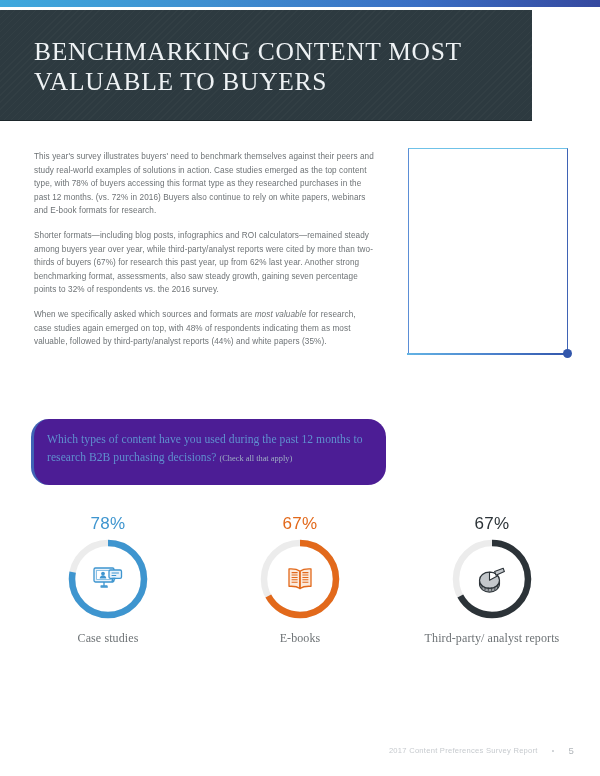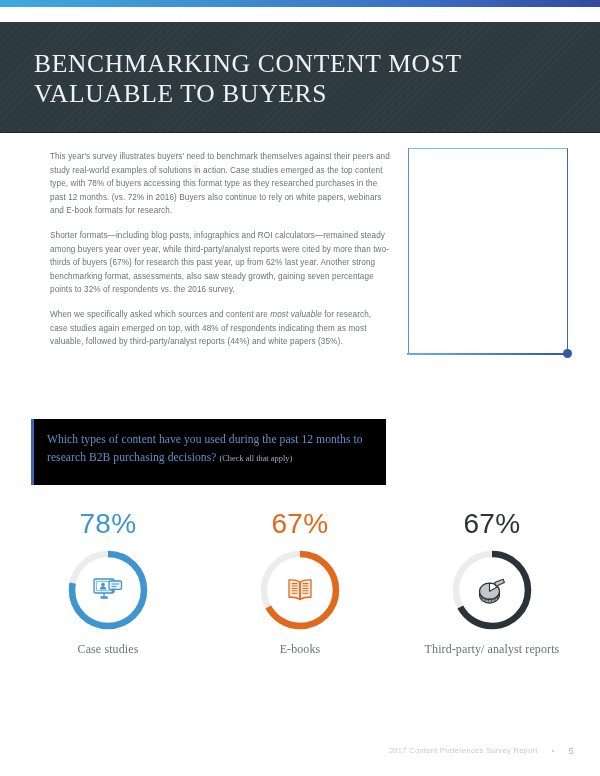--- a/index.html
+++ b/index.html
@@ -10,40 +10,39 @@
     position:relative;
     overflow:hidden;
   }
 
   
   .topbar{
     position:absolute; left:0; top:0; width:600px; height:7px;
     background:linear-gradient(90deg,#3fa9dd 0%,#3f8fd0 35%,#3a6fc4 70%,#35489f 100%);
   }
   .header{
-    position:absolute; left:0; top:22px; width:600px; height:111px;
+    position:absolute; left:0; top:10px; width:532px; height:111px;
     background:#2d3a40;
     background-image:repeating-linear-gradient(135deg,
         rgba(255,255,255,.022) 0px, rgba(255,255,255,.022) 1px,
         rgba(0,0,0,0) 1px, rgba(0,0,0,0) 5px);
     border-bottom:1px solid #1d272b;
   }
   .header-title{
     position:absolute; left:34px; top:27px; width:520px;
     font-family:"Liberation Serif", serif;
     font-size:25.5px; letter-spacing:.7px; line-height:30px;
     color:#eef2f4; font-weight:400;
   }
 
   
   .copy{
     position:absolute; left:34px; top:150px; width:340px;
     font-size:8.2px; line-height:13.6px; color:#6d7275;
     letter-spacing:.08px;
-    margin-left:16px;
   }
   .copy p{ margin-bottom:11px; }
   .copy p:last-child{ margin-bottom:0; }
   .copy em{ font-style:italic; }
 
   
   .quote-wrap{
     position:absolute; left:408px; top:148px; width:160px; height:205px;
   }
   .quote-box{
@@ -66,44 +65,45 @@
   .quote-text{
     position:absolute; left:17px; top:20px; width:140px;
     font-family:"Liberation Serif", serif;
     font-size:14.6px; line-height:21.5px; color:#5f90cf;
     letter-spacing:.1px;
   }
 
   
   .question{
     position:absolute; left:31px; top:419px; width:355px; height:66px;
-    background:#000000;
+    background:#4c1d95;
     border-left:3.2px solid #3f63b5;
     padding:12px 6px 0 13px;
+    border-radius:18px;
   }
   .question-text{
     font-family:"Liberation Serif", serif;
     font-size:11.6px; line-height:17.5px; color:#5f90cf;
     letter-spacing:.05px;
   }
   .question-sub{
     font-size:8.4px; color:#9fb0c4; letter-spacing:0;
   }
 
   
   .donuts{
     position:absolute; left:12px; top:512px; width:576px; height:175px;
     display:flex;
   }
   .donut-cell{
     flex:1; display:flex; flex-direction:column; align-items:center;
   }
   .donut-pct{
-    font-size:28px; font-weight:300; letter-spacing:.4px; line-height:24px;
-    margin-bottom:11px;
+    font-size:17px; font-weight:300; letter-spacing:.4px; line-height:24px;
+    margin-bottom:0;
   }
   .donut-ring{
     position:relative; width:86px; height:86px;
   }
   .donut-ring svg{ display:block; width:86px; height:86px; }
   .donut-icon{
     position:absolute; left:0; top:0; width:86px; height:86px;
     display:flex; align-items:center; justify-content:center;
   }
   .donut-icon svg{ width:34px; height:34px; display:block; }
@@ -128,21 +128,21 @@
 
 <div class="topbar"></div>
 
 <div class="header">
   <div class="header-title">BENCHMARKING CONTENT MOST VALUABLE TO BUYERS</div>
 </div>
 
 <div class="copy">
   <p>This year's survey illustrates buyers' need to benchmark themselves against their peers and study real-world examples of solutions in action. Case studies emerged as the top content type, with 78% of buyers accessing this format type as they researched purchases in the past 12 months. (vs. 72% in 2016) Buyers also continue to rely on white papers, webinars and E-book formats for research.</p>
   <p>Shorter formats—including blog posts, infographics and ROI calculators—remained steady among buyers year over year, while third-party/analyst reports were cited by more than two-thirds of buyers (67%) for research this past year, up from 62% last year. Another strong benchmarking format, assessments, also saw steady growth, gaining seven percentage points to 32% of respondents vs. the 2016 survey.</p>
-  <p><span>When we specifically asked which sources and content are </span><em>most valuable</em><span> for research, case studies again emerged on top, with 48% of respondents indicating them as most valuable, followed by third-party/analyst reports (44%) and white papers (35%).</span></p>
+  <p><span>When we specifically asked which sources and formats are </span><em>most valuable</em><span> for research, case studies again emerged on top, with 48% of respondents indicating them as most valuable, followed by third-party/analyst reports (44%) and white papers (35%).</span></p>
 </div>
 
 <div class="quote-wrap">
   <div class="quote-box">
     <div class="quote-dot"></div>
   </div>
 </div>
 
 <div class="question">
   <div class="question-text"><span>Which types of content have you used during the past 12 months to research B2B purchasing decisions?</span> <span class="question-sub">(Check all that apply)</span></div>

